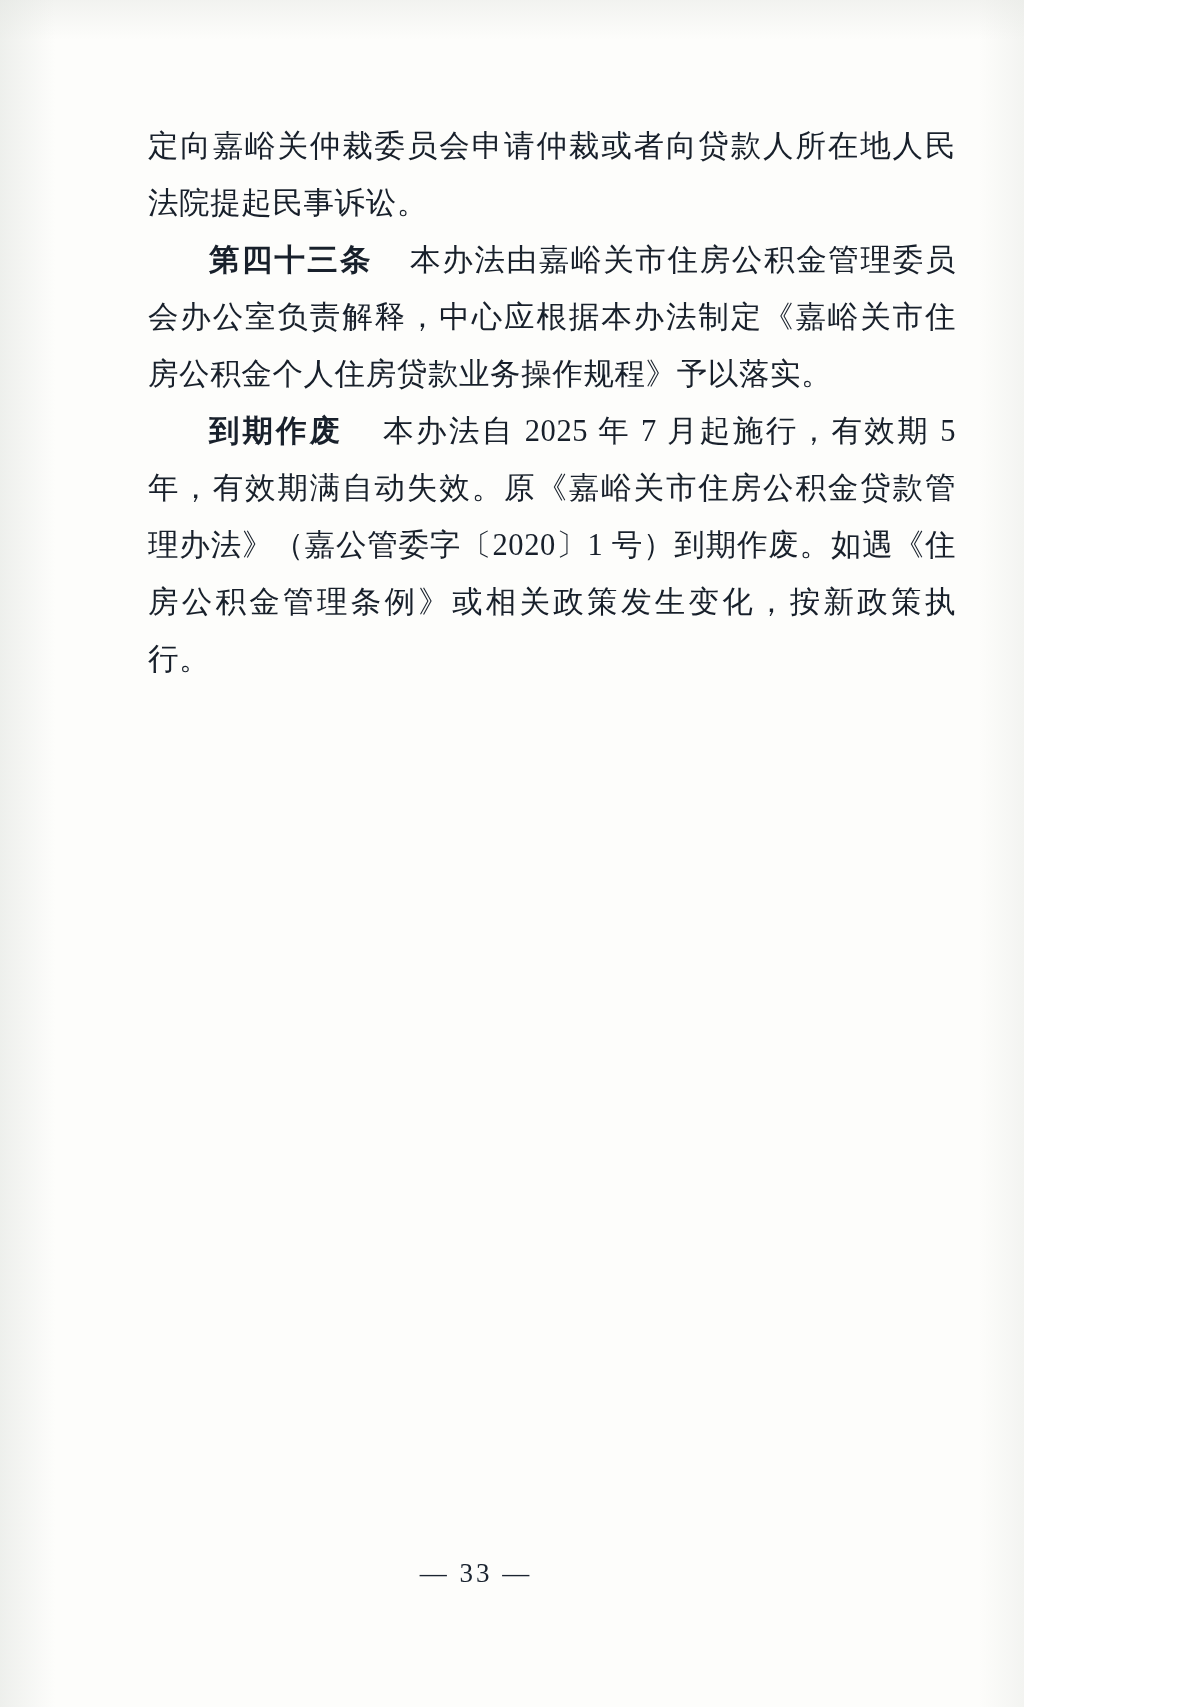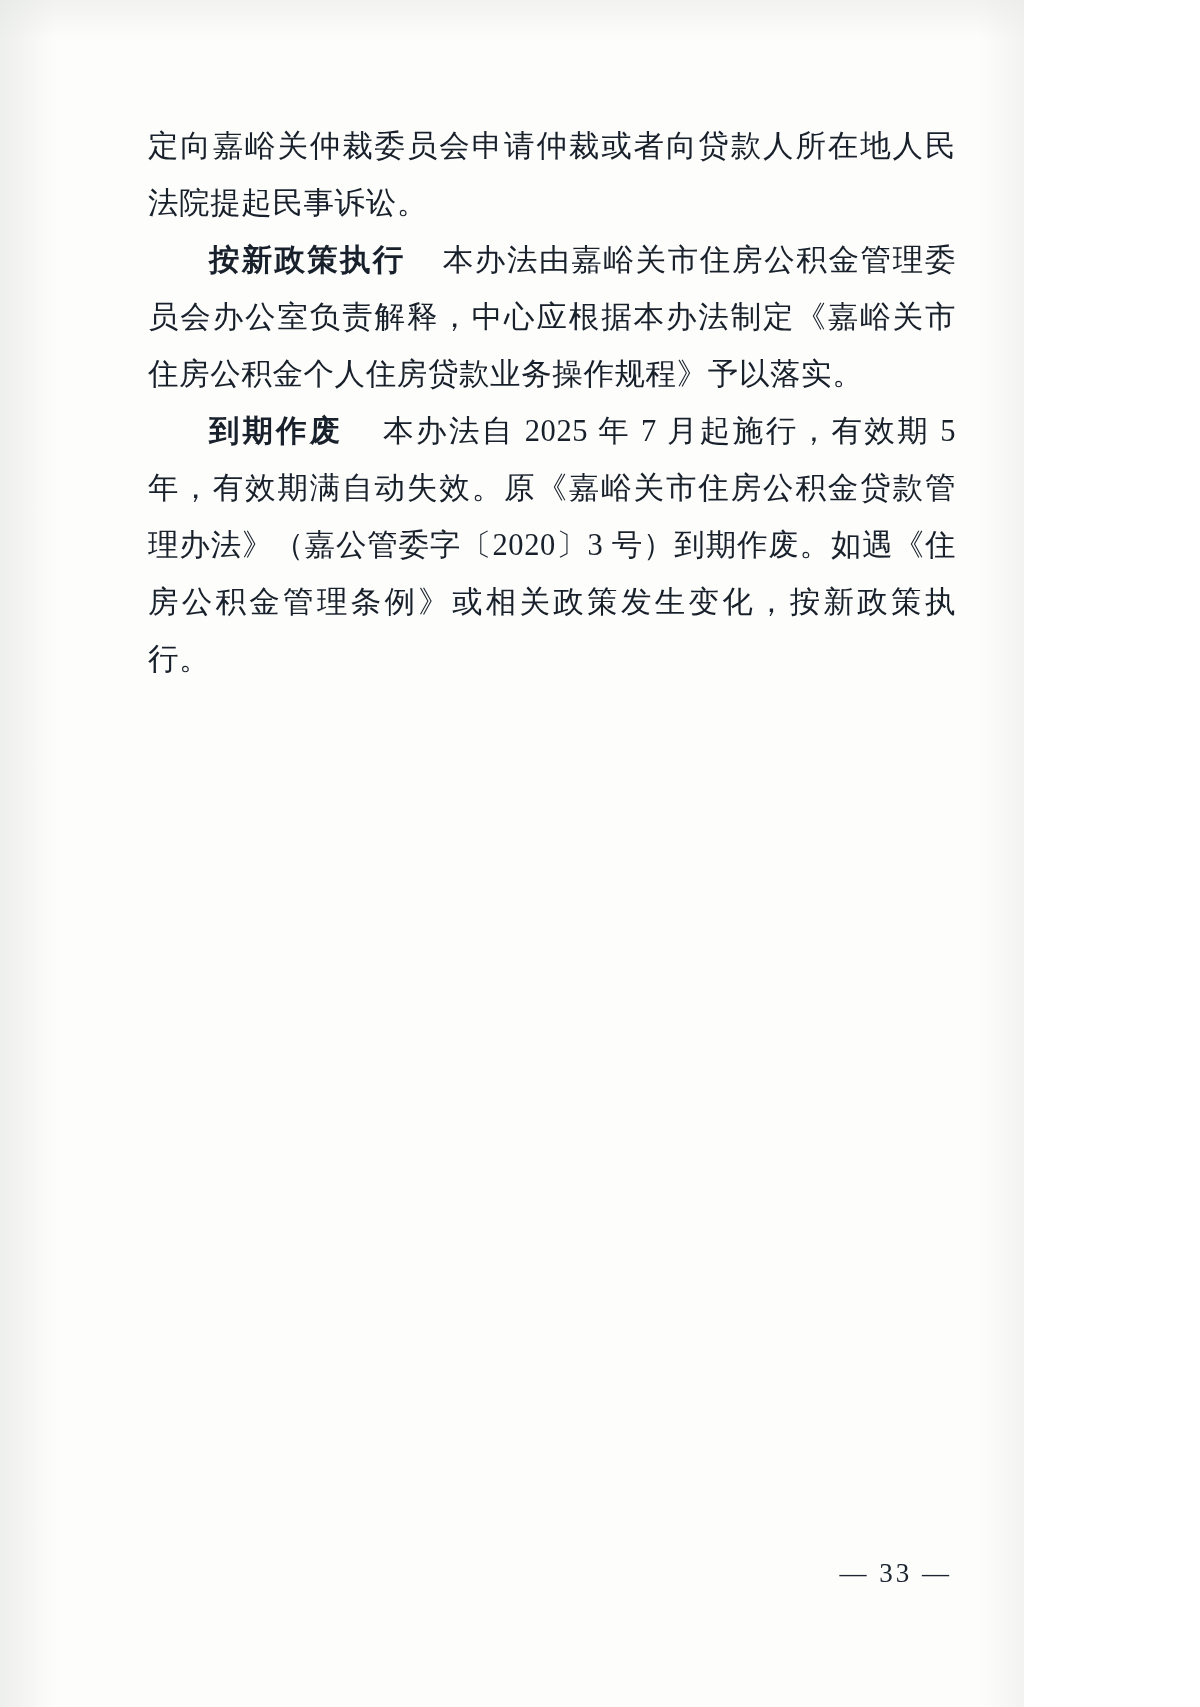--- a/index.html
+++ b/index.html
@@ -52,45 +52,45 @@
   }
   .article-label {
     font-weight: bold;
     letter-spacing: 1.2px;
   }
   .page-number {
     position: absolute;
     left: 0;
     right: 72px;
     bottom: 118px;
-    text-align: right;
+    text-align: center;
     font-size: 27px;
     color: #1b2430;
     letter-spacing: 3px;
     font-family: "Liberation Serif", serif;
   }
 </style>
 </head>
 <body>
 
 <div class="page">
 
   <div class="content">
 
     <p class="para">
       <span>定向嘉峪关仲裁委员会申请仲裁或者向贷款人所在地人民法院提起民事诉讼。</span>
     </p>
 
     <p class="para indent">
-      <span class="article-label">按新政策执行</span>
+      <span class="article-label">第四十三条</span>
       <span>&nbsp;&nbsp;&nbsp;</span><span>本办法由嘉峪关市住房公积金管理委员会办公室负责解释，中心应根据本办法制定《嘉峪关市住房公积金个人住房贷款业务操作规程》予以落实。</span>
     </p>
 
     <p class="para indent">
       <span class="article-label">到期作废</span>
-      <span>&nbsp;&nbsp;&nbsp;</span><span>本办法自 2025 年 7 月起施行，有效期 5 年，有效期满自动失效。原《嘉峪关市住房公积金贷款管理办法》（嘉公管委字〔2020〕3 号）到期作废。如遇《住房公积金管理条例》或相关政策发生变化，按新政策执行。</span>
+      <span>&nbsp;&nbsp;&nbsp;</span><span>本办法自 2025 年 7 月起施行，有效期 5 年，有效期满自动失效。原《嘉峪关市住房公积金贷款管理办法》（嘉公管委字〔2020〕1 号）到期作废。如遇《住房公积金管理条例》或相关政策发生变化，按新政策执行。</span>
     </p>
 
   </div>
 
   <div class="page-number">— 33 —</div>
 
 </div>
 
 </body></html>

